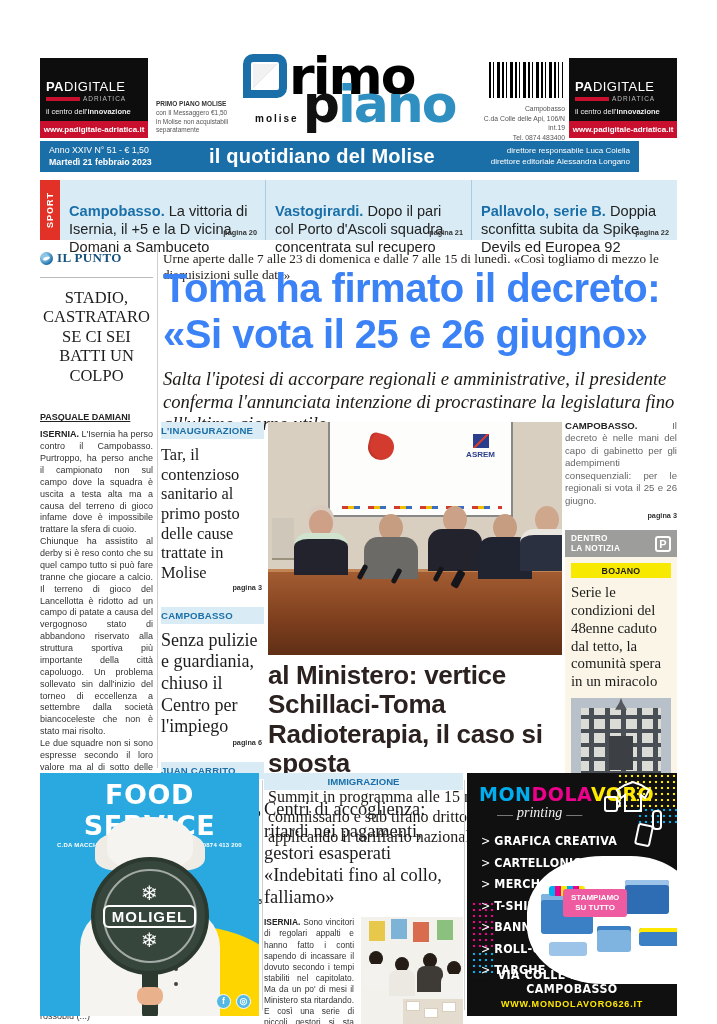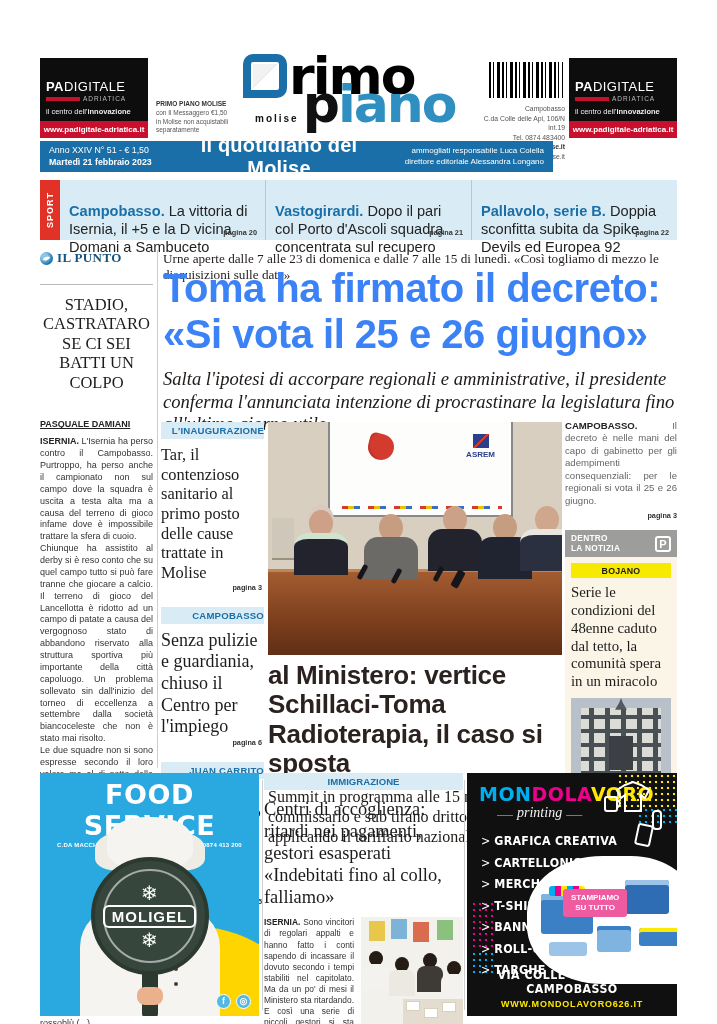--- a/index.html
+++ b/index.html
@@ -29,56 +29,56 @@
   .logo-row2 { display:flex; align-items:flex-end; margin-top:-14px; margin-left:10px; }
   .logo-word2a { font-size:52px; font-weight:800; letter-spacing:-2px; color:#111; font-family:"DejaVu Sans",sans-serif; line-height:.8; }
   .logo-word2b { font-size:52px; font-weight:800; letter-spacing:-2px; color:#2e8fc0; font-family:"DejaVu Sans",sans-serif; line-height:.8; }
   .logo-molise { font-size:10px; font-weight:700; color:#111; letter-spacing:2px; margin:0 4px 2px 2px;text-align:right; }
 
   .barcode { left:489px; top:62px; width:74px; height:36px;
     background:repeating-linear-gradient(90deg,#000 0 2px,#fff 2px 4px,#000 4px 5px,#fff 5px 8px,#000 8px 11px,#fff 11px 13px); }
   .contact { left:470px; top:104px; width:95px; text-align:right; font-size:6.8px; color:#555; line-height:1.4; }
   .contact .cb { font-weight:700; color:#333; }
 
-  .blue-bar { left:40px; top:141px; width:513px; height:31px; background:#1a6fa8; color:#fff; display:flex; align-items:center; }
+  .blue-bar { left:40px; top:141px; width:599px; height:31px; background:#1a6fa8; color:#fff; display:flex; align-items:center; }
   .edition { padding-left:9px; font-size:8.8px; line-height:1.3; width:150px; }
   .edition .e2 { font-weight:700; }
   .tagline { flex:1; text-align:center; font-size:20px; font-weight:700; letter-spacing:.2px; }
   .directors { padding-right:9px; font-size:8px; line-height:1.35; width:185px; text-align:right; }
 
   
   .sport { left:40px; top:180px; width:637px; height:60px; background:#d9ecf6; display:flex; }
   .sport-label { width:20px; background:#e23126; color:#fff; display:flex; align-items:center; justify-content:center; }
   .sport-label span { writing-mode:vertical-rl; transform:rotate(180deg); font-size:9px; font-weight:700; letter-spacing:1px; }
   .sport-item { flex:1; padding:6px 9px 2px 9px; position:relative; border-right:1px solid #aacbe0; }
   .sport-item:last-child { border-right:none; }
   .sport-txt { font-size:14.6px; line-height:1.22; color:#222;margin-top:17px; }
   .sport-txt b { color:#1a6fa8; }
   .pagina { position:absolute; right:8px; bottom:3px; font-size:7.3px; font-weight:700; color:#333; }
 
   
   .vline { width:1px; background:#cfcfcf; }
   .ilpunto { left:40px; top:250px; width:113px; }
-  .ip-head { display:flex; align-items:center; gap:4px; border-bottom:1px solid #bbb; padding-bottom:18px; }
+  .ip-head { display:flex; align-items:center; gap:4px; border-bottom:1px solid #bbb; padding-bottom:11px; }
   .ip-icon { width:13px; height:13px; border-radius:50%; background:radial-gradient(circle at 35% 35%, #8ec6e8 25%, #1a6fa8 70%); position:relative; }
   .ip-icon::after { content:""; position:absolute; left:3px; top:5px; width:7px; height:3px; background:#fff; border-radius:50%; transform:rotate(-20deg); }
   .ip-title { font-family:"Liberation Serif",serif; font-weight:700; font-size:13px; color:#15527d; letter-spacing:.4px; }
   .ip-h { font-family:"Liberation Serif",serif; font-size:16.5px; line-height:1.18; text-align:center; margin:10px 0 9px; color:#1c1c1c; }
   .ip-by { font-size:9px; font-weight:700; text-decoration:underline; margin-bottom:7px; color:#222;margin-top:27px; }
   .ip-body p { font-size:9px; line-height:1.32; text-align:justify; color:#333; }
   .ip-body b { color:#222; }
   .ip-cont { text-align:right; font-size:8px; font-weight:700; margin-top:6px; color:#222; }
 
   .kicker { left:163px; top:251px; width:514px; font-family:"Liberation Serif",serif; font-size:13.2px; color:#221c1a; }
   .headline { left:163px; top:266px; width:514px; font-size:40px; font-weight:700; line-height:1.14; color:#3b82f6; letter-spacing:-.5px; }
   .subhead { left:163px; top:368px; width:514px; font-family:"Liberation Serif",serif; font-style:italic; font-size:18.6px; line-height:1.22; color:#1e1a18; }
 
   .briefs { left:161px; top:422px; width:103px; }
   .brief { margin-bottom:12px; position:relative; padding-bottom:12px; }
-  .blabel { background:#d9ecf6; color:#1a6fa8; font-weight:700; font-size:9.6px; text-align:right; padding:3px 0; letter-spacing:.2px; }
+  .blabel { background:#d9ecf6; color:#1a6fa8; font-weight:700; font-size:9.6px; text-align:left; padding:3px 0; letter-spacing:.2px; }
   .bh { font-family:"Liberation Serif",serif; line-height:1.2; margin-top:6px; color:#1c1c1c; }
   .bh1 { font-size:16.4px; }
   .bh2 { font-size:18px; }
   .bh3 { font-size:15.6px; }
   .brief .pagina { right:2px; }
 
   
   .photo { left:268px; top:422px; width:294px; height:233px; background:linear-gradient(#ddd5c8 0 55%,#cfc5b5 55% 72%, #b7a globalThis); background:#d8cfc0; overflow:hidden; }
   .ph-screen { position:absolute; left:60px; top:0; width:185px; height:95px; background:#fdfdfb; border:2px solid #888; border-top:none; }
   .ph-logo1 { position:absolute; left:38px; top:12px; width:26px; height:26px; background:radial-gradient(circle at 60% 40%, #d23b2e 60%, #8c1f16 100%); border-radius:6px 50% 50% 50%; transform:rotate(15deg); }
@@ -220,21 +220,21 @@
     </div>
   </div>
 
   <div class="abs blue-bar">
     <div class="edition">
       <div>Anno XXIV N° 51 - € 1,50</div>
       <div class="e2">Martedì 21 febbraio 2023</div>
     </div>
     <div class="tagline">il quotidiano del Molise</div>
     <div class="directors">
-      <div>ammogliati responsabile Luca Colella</div>
+      <div>direttore responsabile Luca Colella</div>
       <div>direttore editoriale Alessandra Longano</div>
     </div>
   </div>
 
   <div class="abs sport">
     <div class="sport-label">
         <span>SPORT</span>
       </div>
     <div class="sport-item">
       <div class="sport-txt"><b>Campobasso.</b><span> La vittoria di Isernia, il +5 e la D vicina Domani a Sambuceto</span></div>

